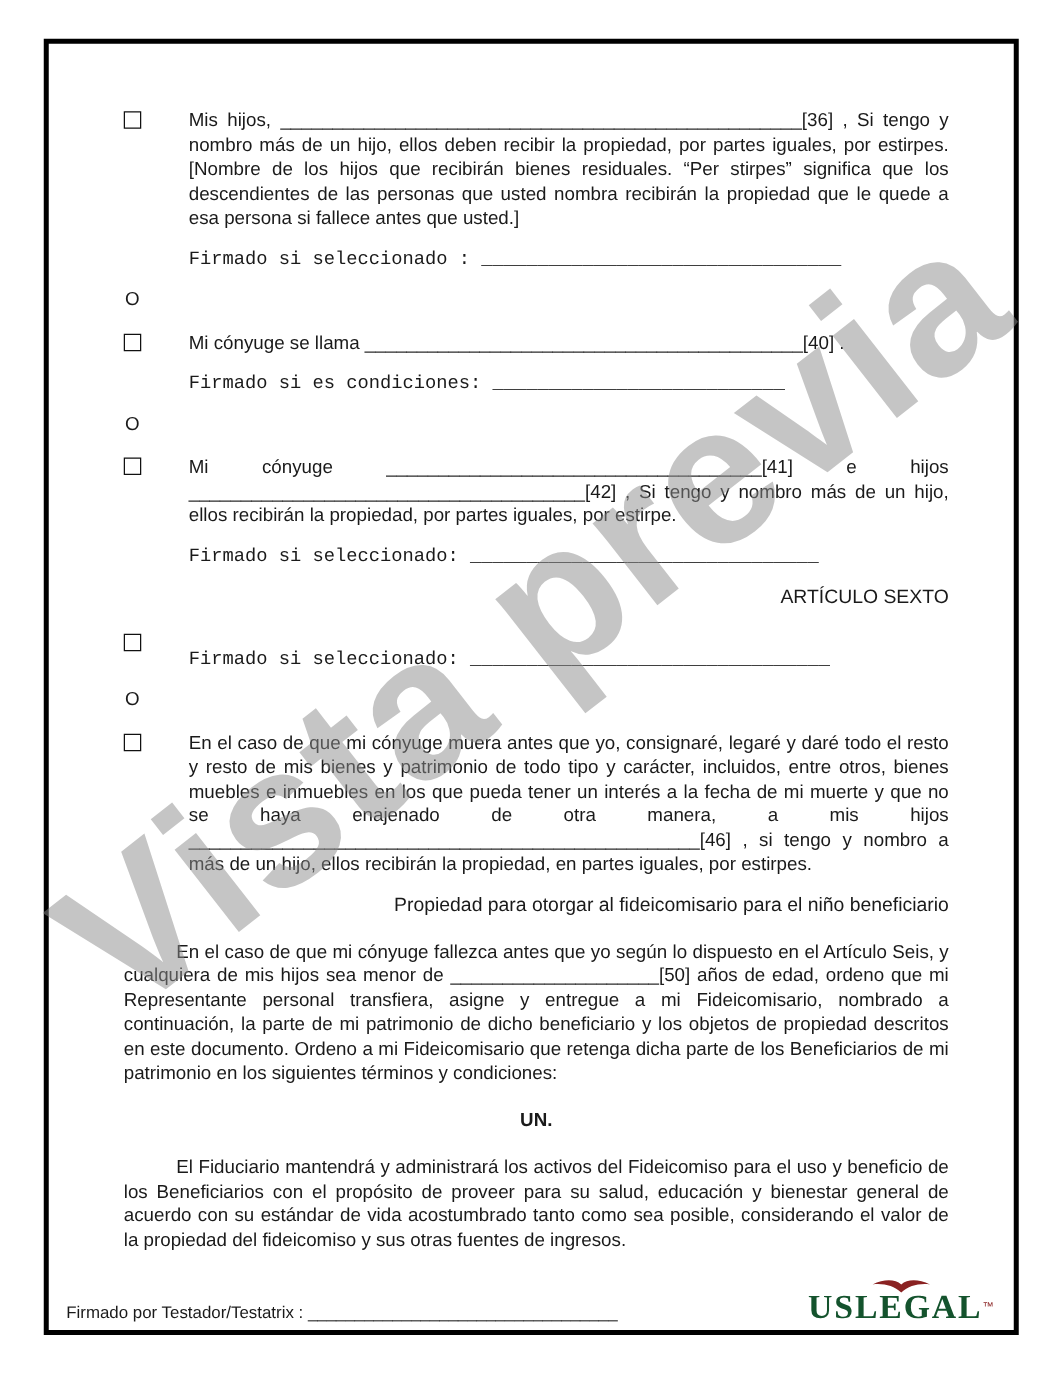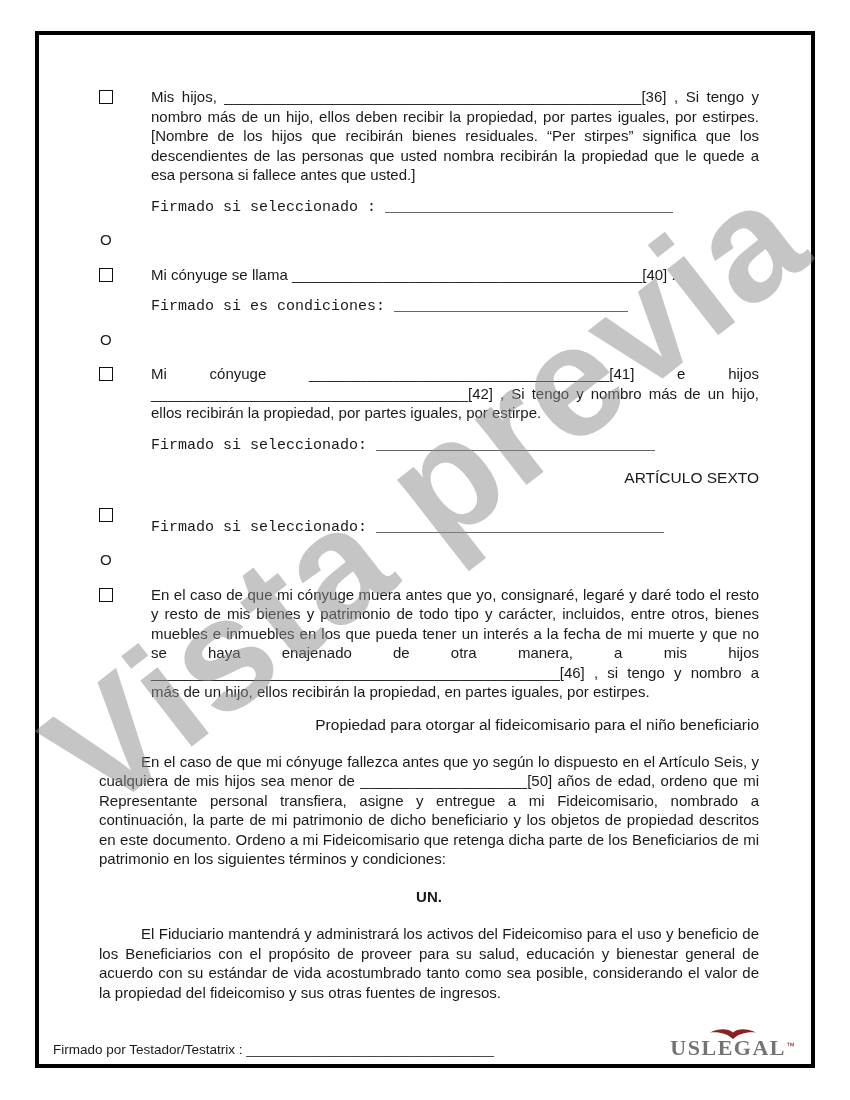--- a/index.html
+++ b/index.html
@@ -76,23 +76,23 @@
     position:absolute;
     right:16px; bottom:5px;
     text-align:center;
     z-index:3;
     line-height:1;
   }
   .logo .eagle { display:block; margin:0 auto -3px auto; }
   .logo-text {
     font-family:"Liberation Serif", serif;
     font-weight:bold;
-    font-size:22px;
+    font-size:27px;
     letter-spacing:1.5px;
-    color:#737373;
+    color:#14532d;
   }
   .logo-tm {
     font-size:9px;
     vertical-align:super;
     color:#8a2222;
   }
 </style>
 </head>
 <body>
 

